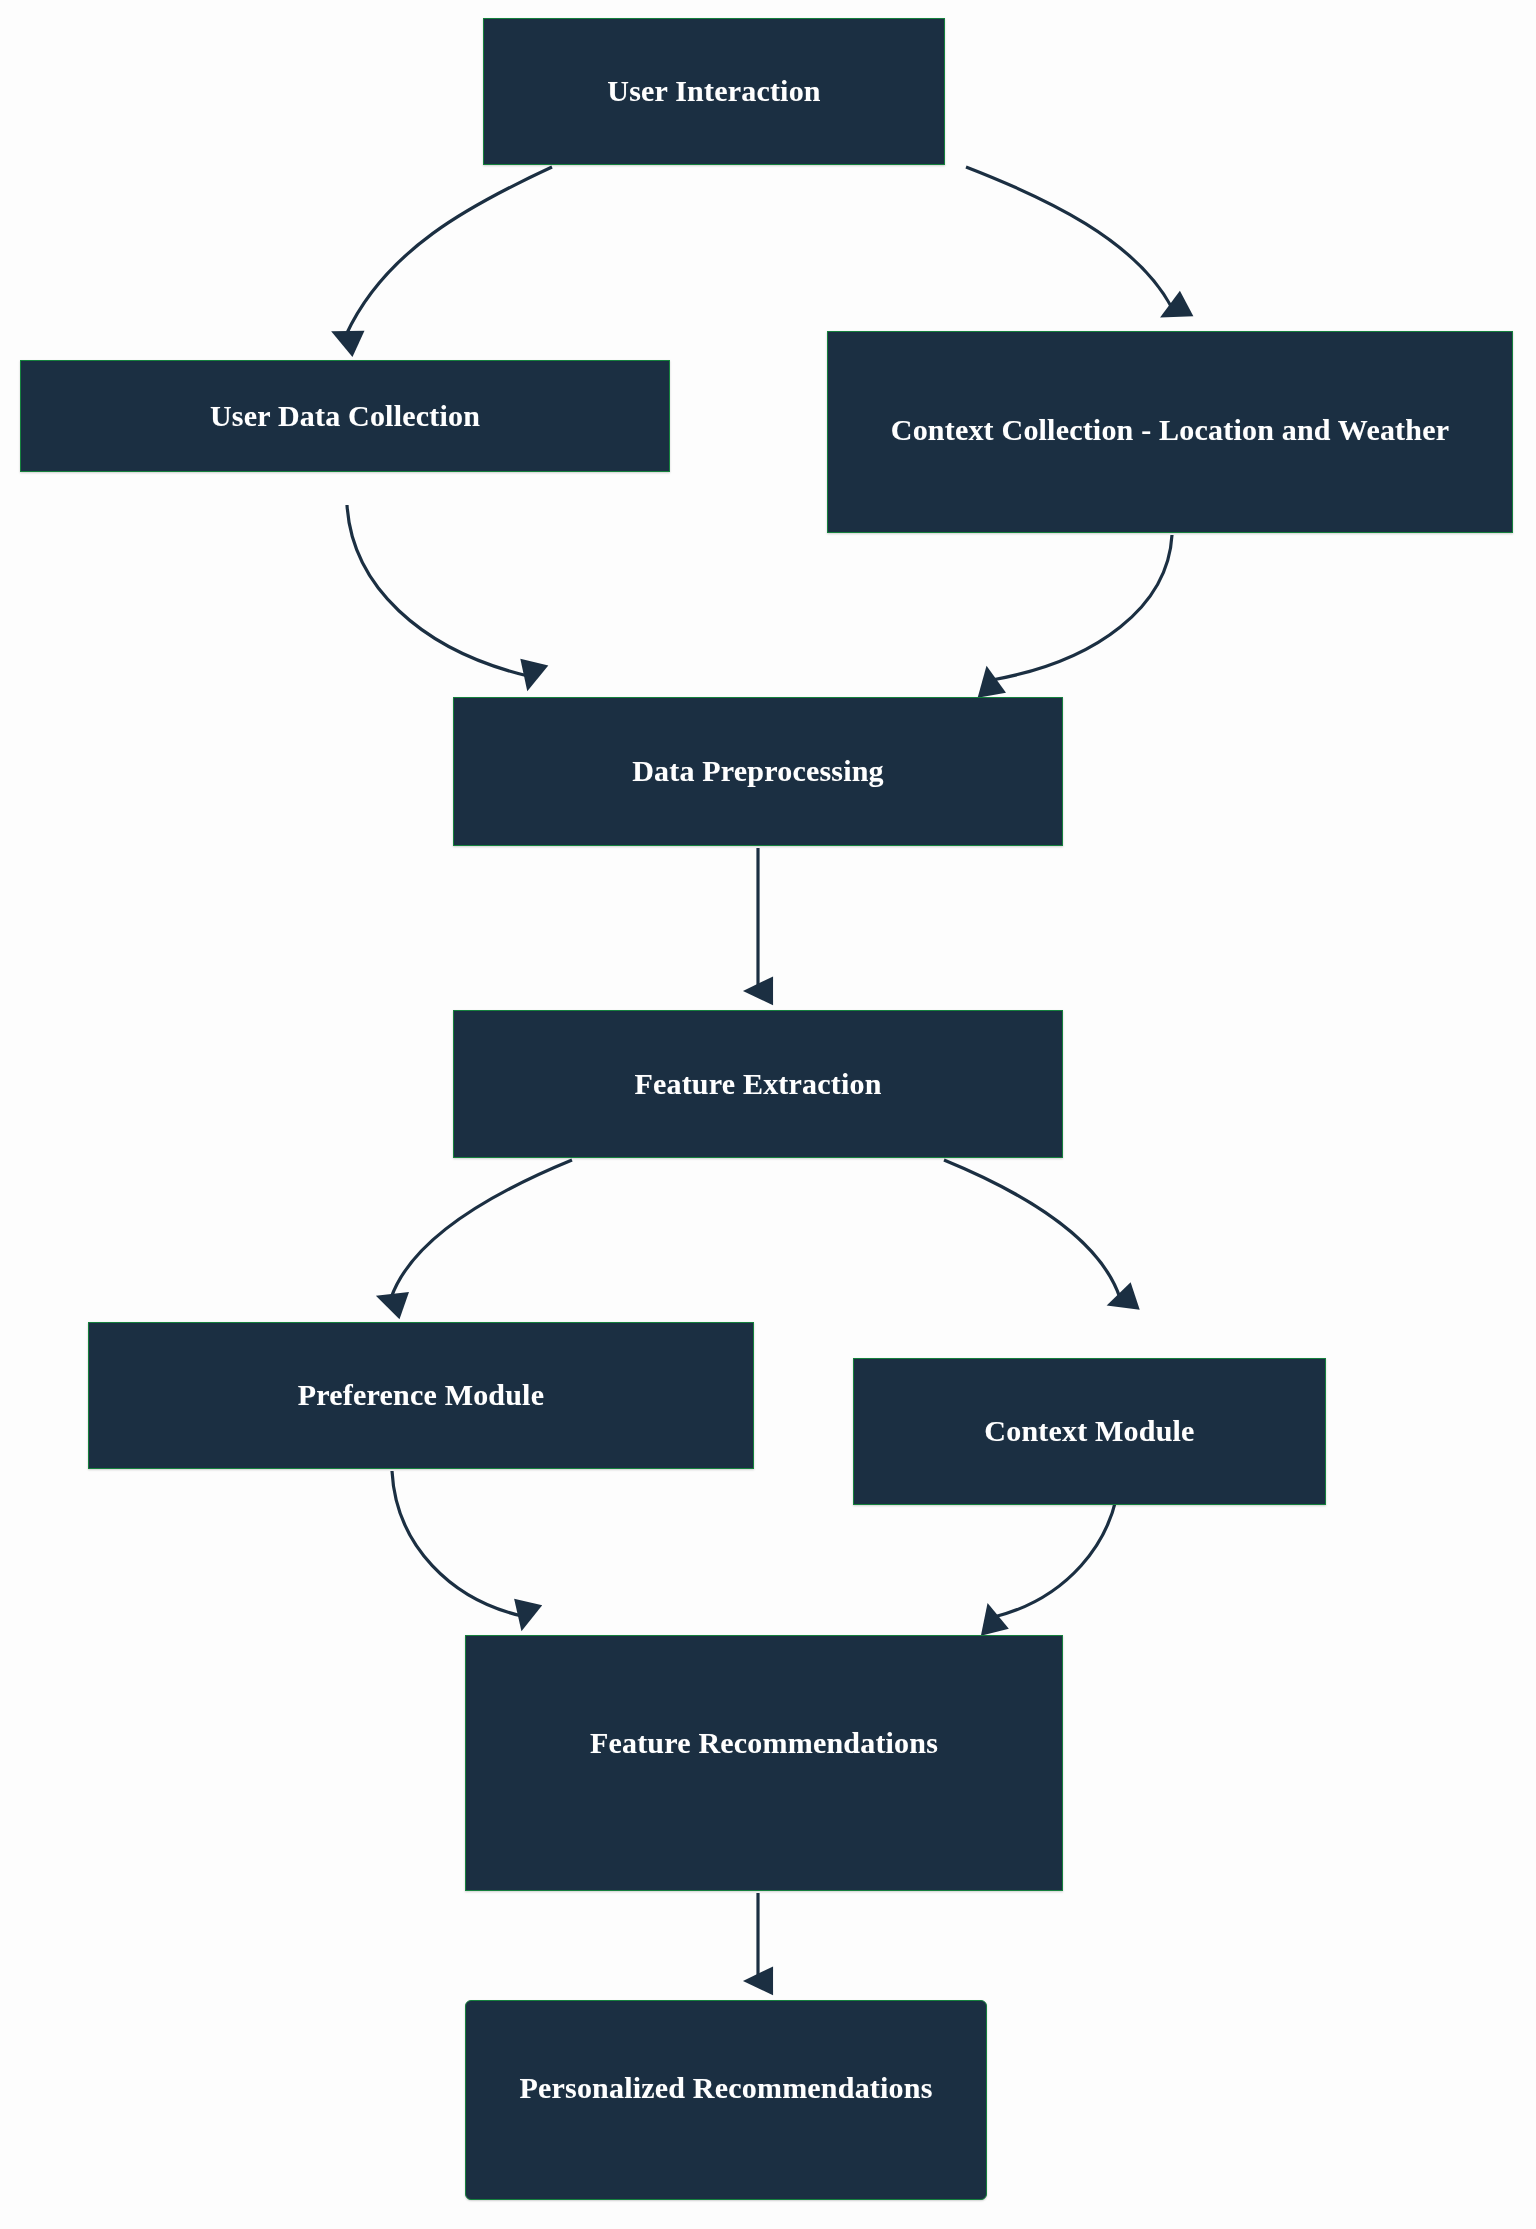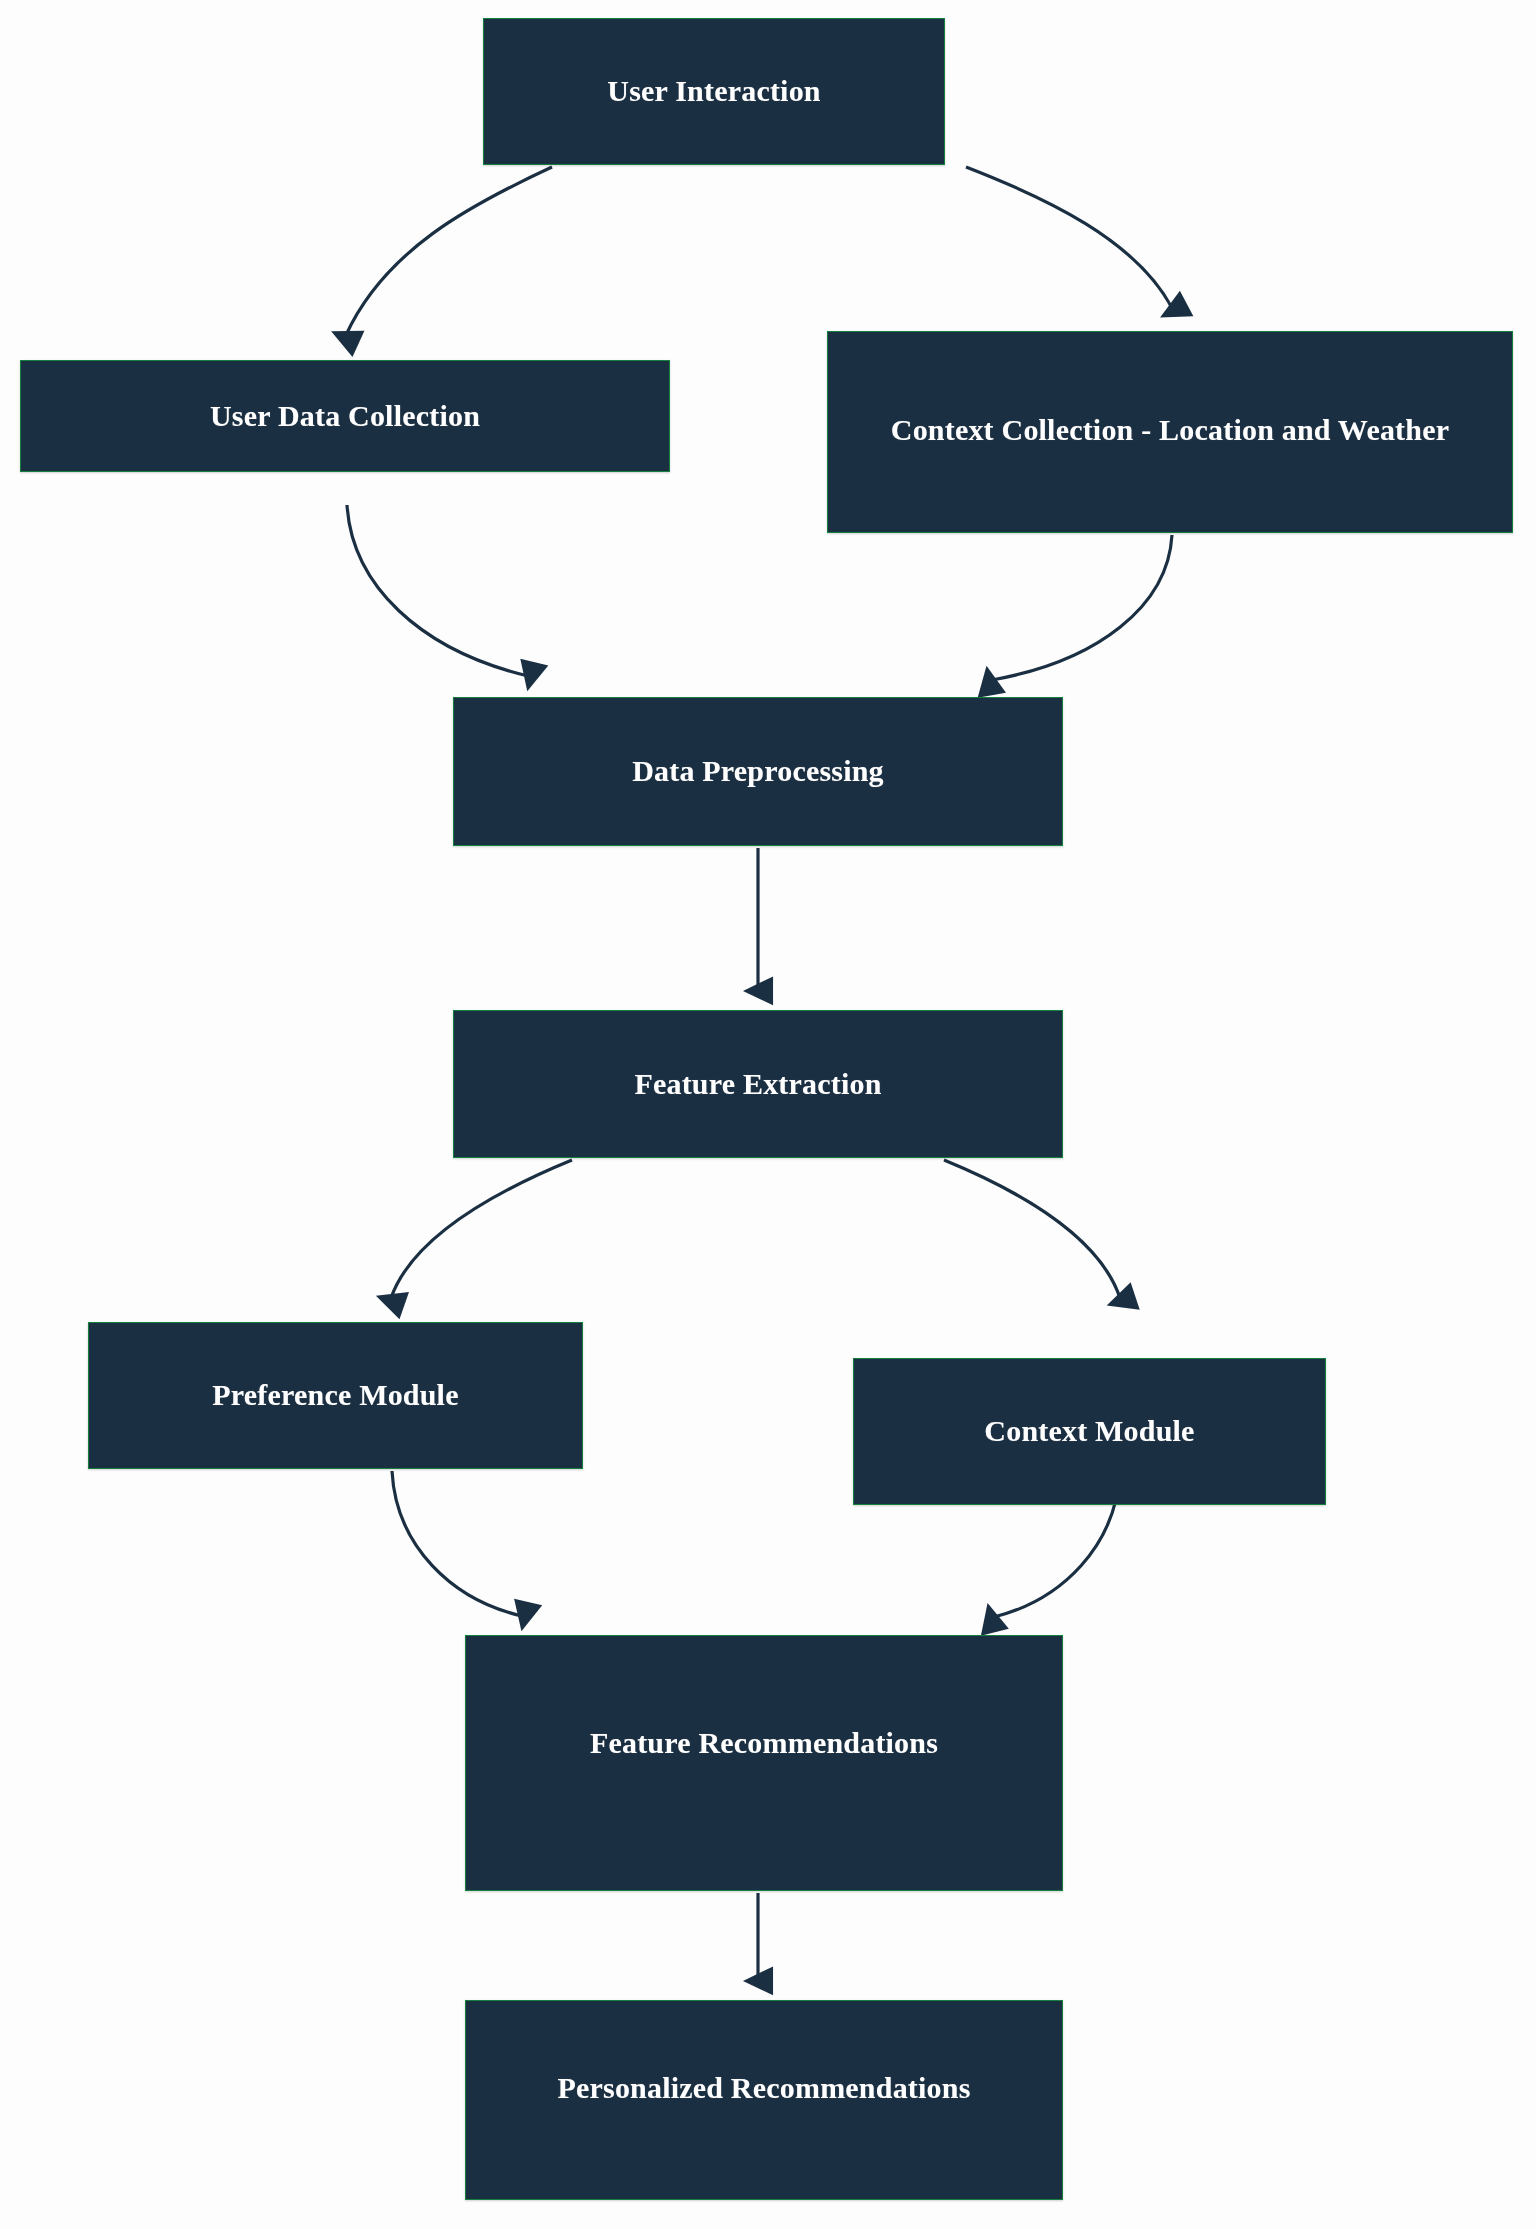--- a/index.html
+++ b/index.html
@@ -46,24 +46,24 @@
     display: block;
     padding: 0 14px;
     text-shadow: 0 0 1px rgba(255,255,255,0.25);
   }
   
   #node-user-interaction      { left: 483px;  top: 18px;   width: 462px; height: 147px; }
   #node-user-data-collection  { left: 20px;   top: 360px;  width: 650px; height: 112px; }
   #node-context-collection    { left: 827px;  top: 331px;  width: 686px; height: 202px; }
   #node-data-preprocessing    { left: 453px;  top: 697px;  width: 610px; height: 149px; }
   #node-feature-extraction    { left: 453px;  top: 1010px; width: 610px; height: 148px; }
-  #node-preference-module     { left: 88px;   top: 1322px; width: 495px; height: 147px; text-align: right; }
+  #node-preference-module     { left: 88px;   top: 1322px; width: 666px; height: 147px; text-align: right; }
   #node-context-module        { left: 853px;  top: 1322px; width: 473px; height: 147px; margin-top: 36px; }
   #node-generate-recs         { left: 465px;  top: 1635px; width: 598px; height: 256px; }
-  #node-personalized-recs     { left: 465px;  top: 2000px; width: 598px; height: 200px; }
+  #node-personalized-recs     { left: 465px;  top: 2000px; width: 522px; height: 200px; border-radius: 6px; }
   
   #node-generate-recs .label     { transform: translateY(-20px); }
   #node-personalized-recs .label { transform: translateY(-12px); }
   #node-context-collection .label { transform: translateY(-2px); }
 </style>
 </head>
 <body>
 
 <div id="flow-root">
 

